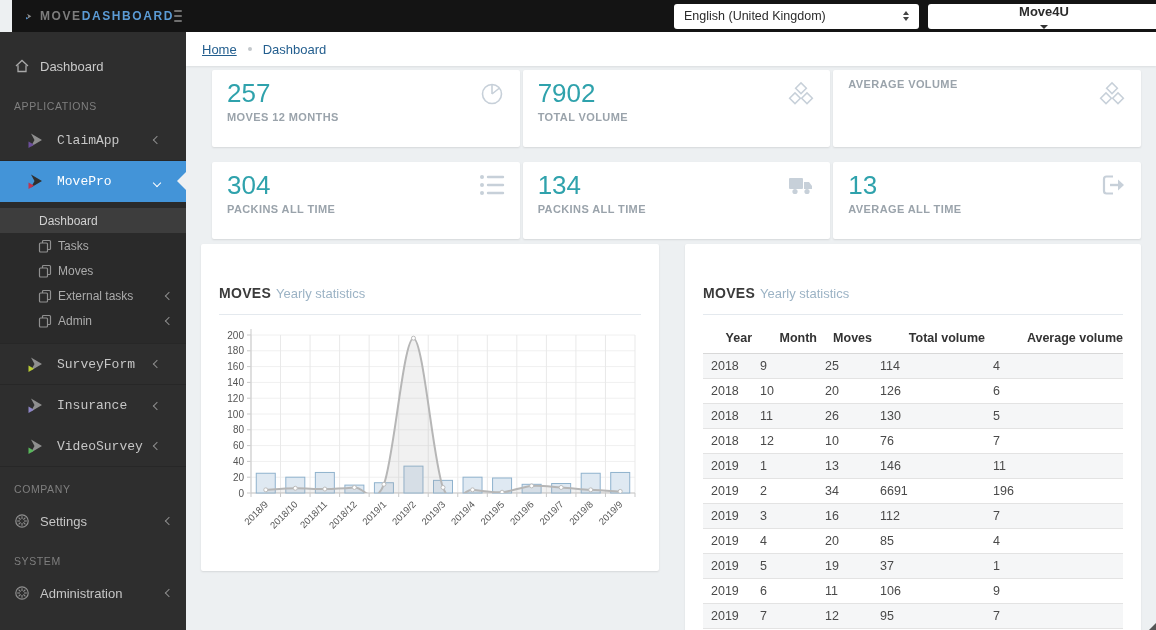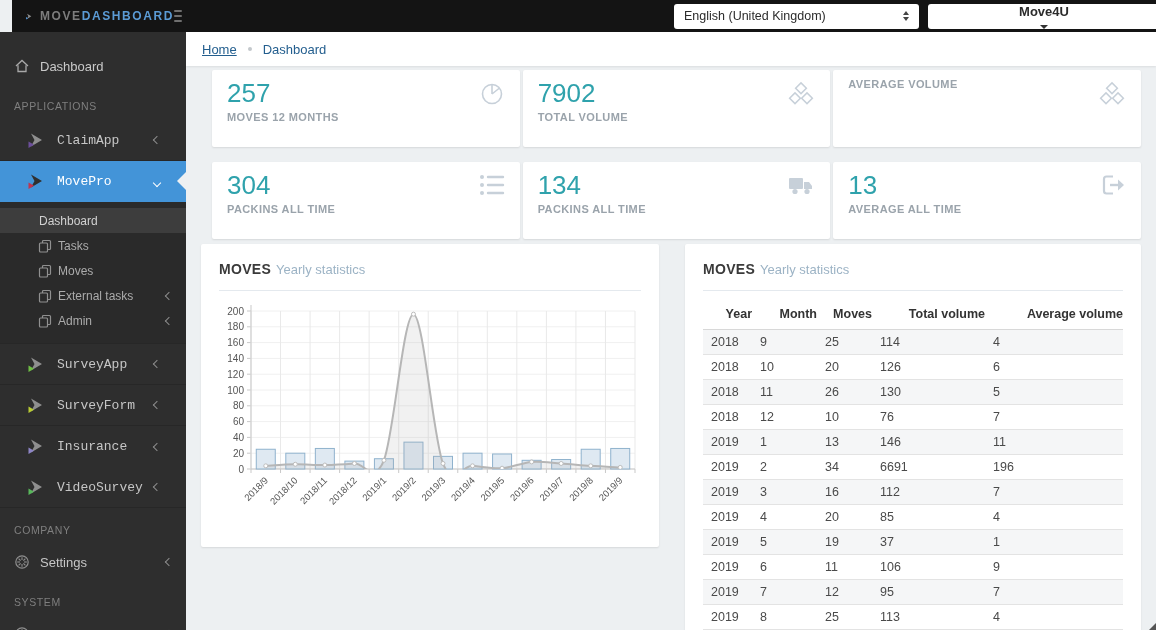--- a/index.html
+++ b/index.html
@@ -65,21 +65,21 @@
 
   .cards { display:grid; grid-template-columns:repeat(3,1fr); gap:15px 3px; margin-bottom:5px;padding-left:11px; }
   .card { background:#fff; height:77px; border-radius:2px; box-shadow:0 1px 2px rgba(0,0,0,.1);
     padding:7px 15px; position:relative; }
   .card-value { color:#2fa2ac; font-size:26px; line-height:1.25; }
   .card-label { color:#9aa3ab; font-size:11px; font-weight:bold; letter-spacing:.4px; margin-top:1px; }
   .card-icon { position:absolute; top:11px; right:15px; }
 
   .panels { display:grid; grid-template-columns:458px 456px; gap:26px; align-items:start; }
   .panel { background:#fff; border-radius:2px; box-shadow:0 1px 2px rgba(0,0,0,.1); padding:0 18px 8px; }
-  .panel-head { padding:16px 0 12px; border-bottom:1px solid #e4e9ee; }
+  .panel-head { padding:28px 0 12px; border-bottom:1px solid #e4e9ee;margin-top:12px; }
   .panel-title { font-size:14px; font-weight:bold; color:#3a3a3a; letter-spacing:.3px; }
   .panel-subtitle { font-size:13px; color:#9cb3c5; margin-left:5px; }
 
   table.stats { width:100%; border-collapse:collapse; font-size:12.5px; color:#4a4a4a; margin-top:10px; }
   table.stats th { text-align:right; font-weight:bold; color:#333; padding:6px 0 8px 8px;
     border-bottom:1px solid #d8d8d8; }
   table.stats td { padding:5px 0 5px 8px; border-bottom:1px solid #e3e3e3; }
   table.stats tbody tr:nth-child(odd) { background:#f5f6f7; }
 
   .chart-wrap { padding-top:6px; }
@@ -180,28 +180,20 @@
     <div class="sub-item">
       <svg width="14" height="14" viewBox="0 0 14 14">
         <rect x="4.5" y="1.5" width="8" height="9" rx="1" fill="none" stroke="#909090" stroke-width="1.2"></rect>
         <rect x="1.5" y="4" width="8" height="9" rx="1" fill="#2a2a2a" stroke="#909090" stroke-width="1.2"></rect>
       </svg>
       <span class="lbl">Admin</span>
       <span class="chev left" style="margin-right:14px"></span>
     </div>
   </div>
 
-  <div class="app-item">
-    <svg width="20" height="19" viewBox="0 0 20 19">
-      <polygon points="5,2.5 16,9 5,15.5 8.5,9" fill="#8f8f8f"></polygon>
-      <polygon points="2.5,10.5 8,13.8 2.5,17" fill="#6fbf44"></polygon>
-    </svg>
-    <span class="lbl">SurveyApp</span>
-    <span class="chev left"></span>
-  </div>
   <div class="app-item">
     <svg width="20" height="19" viewBox="0 0 20 19">
       <polygon points="5,2.5 16,9 5,15.5 8.5,9" fill="#8f8f8f"></polygon>
       <polygon points="2.5,10.5 8,13.8 2.5,17" fill="#b9cc33"></polygon>
     </svg>
     <span class="lbl">SurveyForm</span>
     <span class="chev left"></span>
   </div>
   <div class="app-item" style="border-bottom:none">
     <svg width="20" height="19" viewBox="0 0 20 19">

